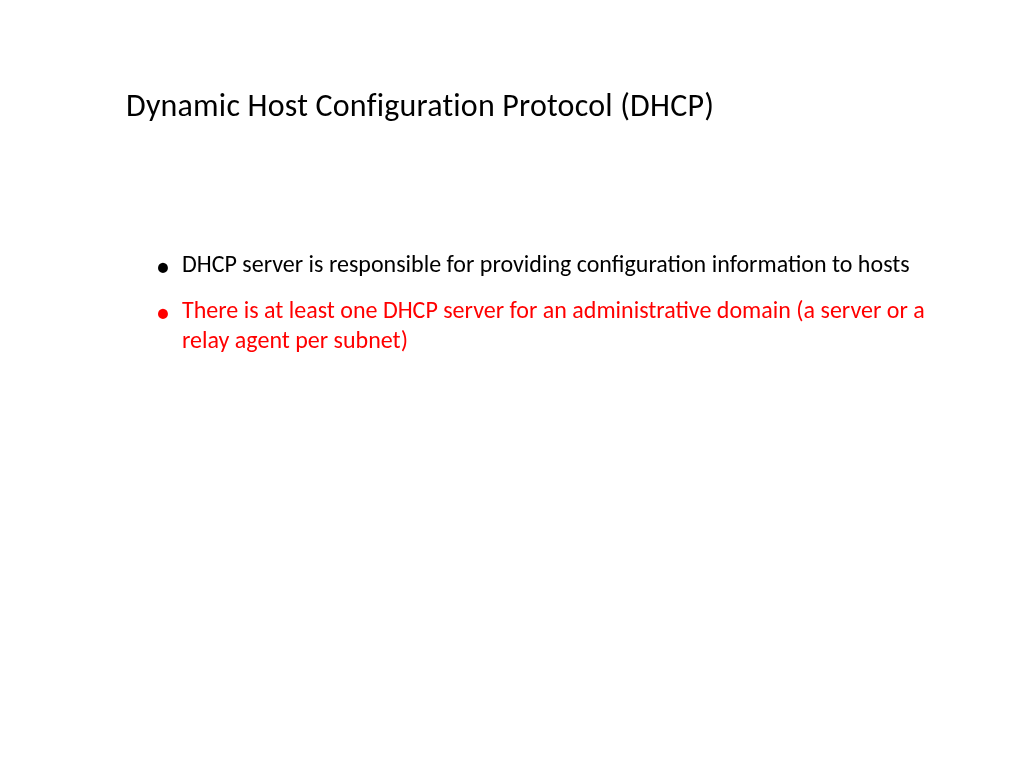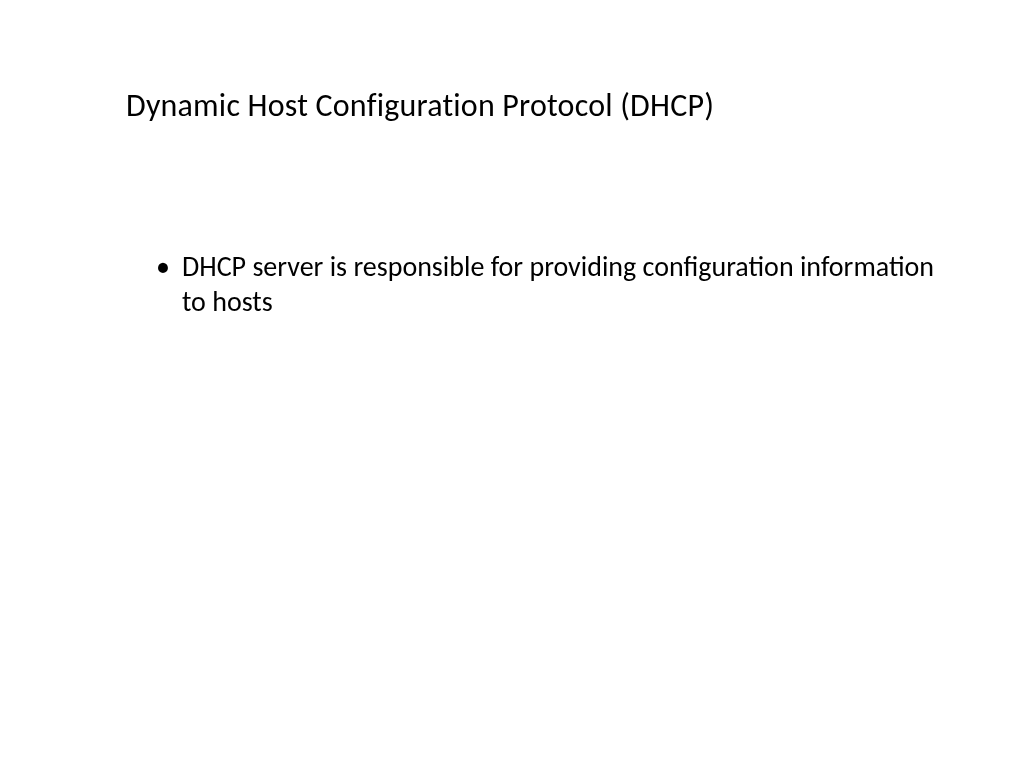--- a/index.html
+++ b/index.html
@@ -20,21 +20,21 @@
       font-weight: 400;
       color: #000000;
       letter-spacing: 0.2px;
       margin-bottom: 124px;
     }
     .bullet-list {
       list-style: none;
       padding-left: 14px;
     }
     .bullet-item {
-      font-size: 28px;
+      font-size: 24px;
       line-height: 1.25;
       color: #000000;
       margin-bottom: 14px;
       position: relative;
       padding-left: 26px;
     }
     .bullet-item::before {
       content: "•";
       position: absolute;
       left: 0;
@@ -48,13 +48,14 @@
       color: #ff0000;
     }
   </style>
 </head>
 <body>
 
 <h1 class="slide-title">Dynamic Host Configuration Protocol (DHCP)</h1>
 
 <ul class="bullet-list">
   <li class="bullet-item">DHCP server is responsible for providing configuration information to hosts</li>
+  <li class="bullet-item highlight">There is at least one DHCP server for an administrative domain (a server or a relay agent per subnet)</li>
 </ul>
 
 </body></html>

